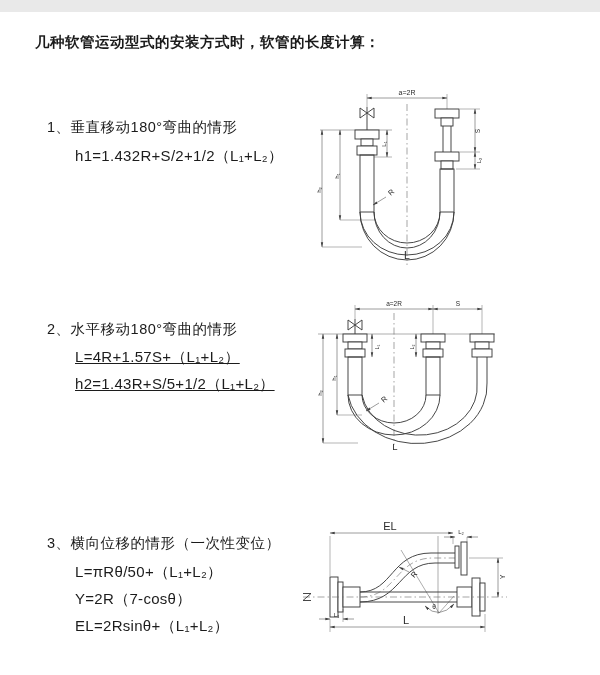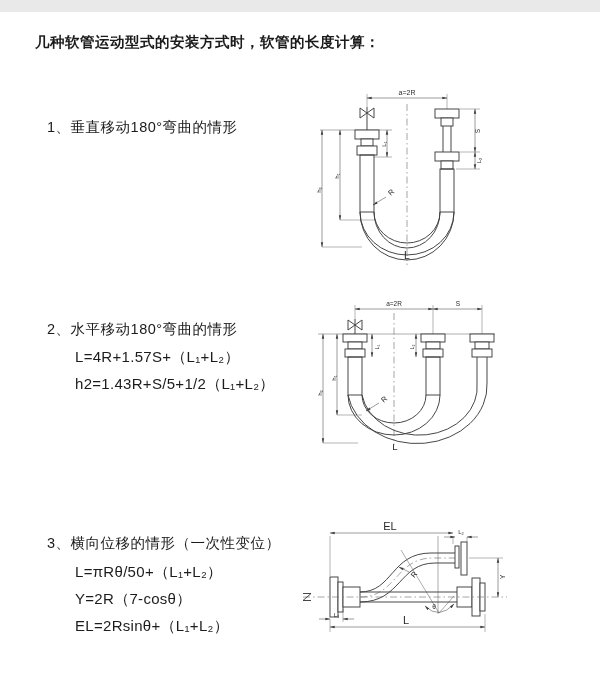--- a/index.html
+++ b/index.html
@@ -20,24 +20,25 @@
 </style>
 </head>
 <body>
 
 <div id="page">
 
   <div class="title">几种软管运动型式的安装方式时，软管的长度计算：</div>
 
   <div class="sec-heading" style="left:47px;top:106px;">1、垂直移动180°弯曲的情形</div>
   <div class="formulas" style="left:75px;top:130px;">
+    <div class="formula">h1=1.432R+S/2+1/2（L₁+L₂）</div>
   </div>
 
   <div class="sec-heading" style="left:47px;top:308px;">2、水平移动180°弯曲的情形</div>
-  <div class="formulas" style="left:75px;top:331px;">
+  <div class="formulas" style="left:75px;top:331px;text-decoration:underline;">
     <div class="formula">L=4R+1.57S+（L₁+L₂）</div>
     <div class="formula">h2=1.43R+S/5+1/2（L₁+L₂）</div>
   </div>
 
   <div class="sec-heading" style="left:47px;top:522px;">3、横向位移的情形（一次性变位）</div>
   <div class="formulas" style="left:75px;top:546px;">
     <div class="formula">L=πRθ/50+（L₁+L₂）</div>
     <div class="formula">Y=2R（7-cosθ）</div>
     <div class="formula">EL=2Rsinθ+（L₁+L₂）</div>
   </div>

